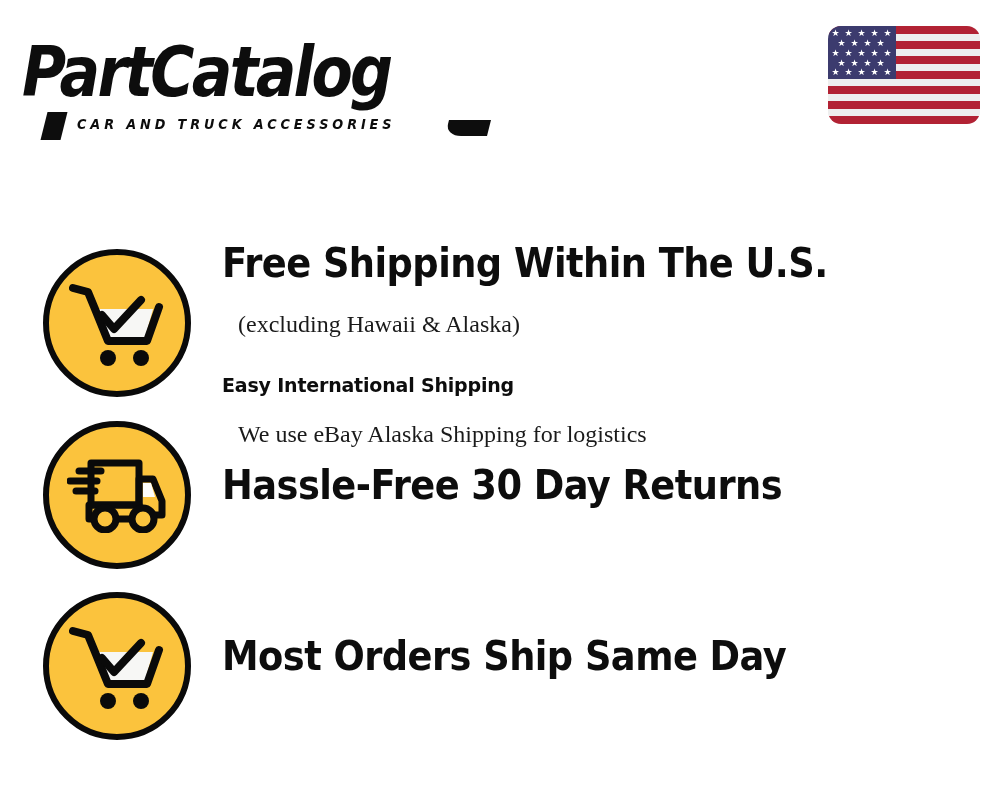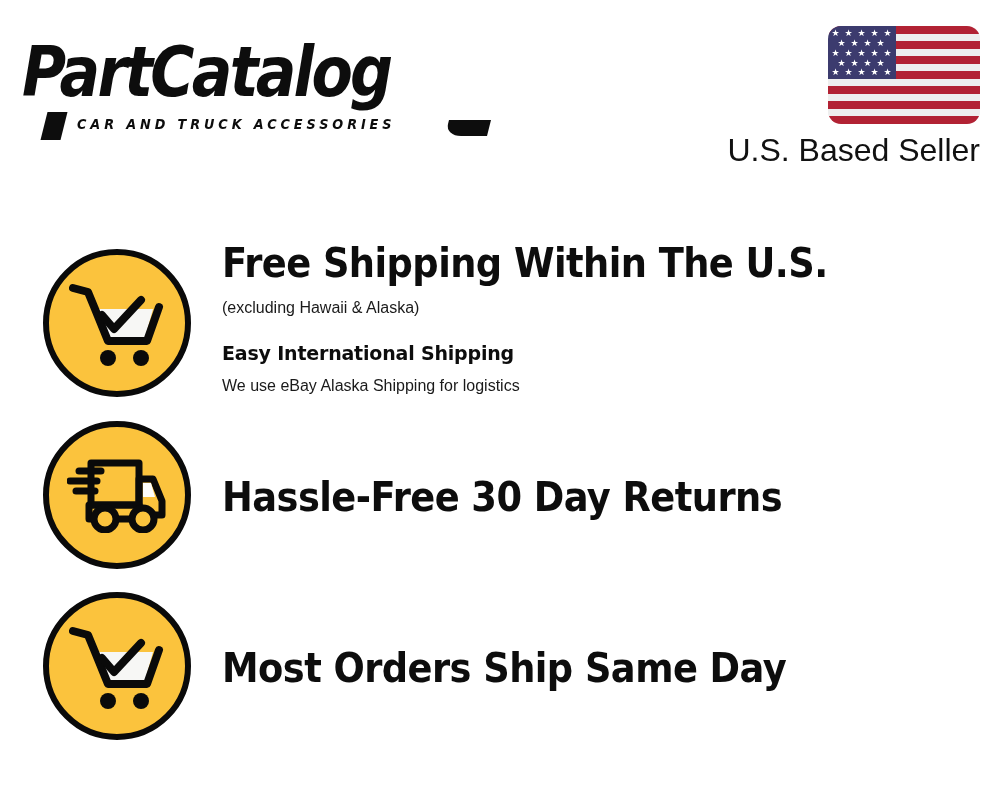--- a/index.html
+++ b/index.html
@@ -206,43 +206,43 @@
     font-weight: bold;
     letter-spacing: -0.6px;
     line-height: 54px;
     color: #0d0d0d;
     white-space: nowrap;
     transform: scaleX(0.92);
     transform-origin: left center;
     margin: 0;
   }
   .subline {
-    font-family: Liberation Sans, sans-serif;
-    font-size: 16px;
+    font-family: Liberation Serif, serif;
+    font-size: 24px;
     font-weight: 400;
     line-height: 32px;
     color: #1a1a1a;
     white-space: nowrap;
-    margin: 0;
+    margin: 16px;
   }
   .subline-bold {
     font-family: "DejaVu Sans", sans-serif;
     font-size: 20px;
     font-weight: bold;
     letter-spacing: -0.2px;
     line-height: 30px;
     color: #0d0d0d;
     white-space: nowrap;
     margin: 0;
     transform: scaleX(0.95);
     transform-origin: left center;
   }
   .feature-2 .feature-text,
   .feature-3 .feature-text {
-    top: 68px;
+    top: 56px;
   }
   .feature-1 .headline { padding-top: 6px; }
   .feature-1 .subline  { padding-top: 2px; }
   .feature-1 .subline-bold { padding-top: 14px; }
 </style>
 </head>
 <body>
 
 <div class="banner">
 
@@ -282,21 +282,20 @@
           <span class="star" style="left:35px;top:33px;">★</span>
           <span class="star" style="left:48px;top:33px;">★</span>
 
           <span class="star" style="left:3px;top:42px;">★</span>
           <span class="star" style="left:16px;top:42px;">★</span>
           <span class="star" style="left:29px;top:42px;">★</span>
           <span class="star" style="left:42px;top:42px;">★</span>
           <span class="star" style="left:55px;top:42px;">★</span>
         </div>
       </div>
-      <div class="seller-label">U.S. Based Seller</div>
     </div>
   </div>
 
   <div class="features">
 
     <div class="feature feature-1">
       <div class="badge">
         <svg width="96" height="88" viewBox="0 0 96 88" fill="none" xmlns="http://www.w3.org/2000/svg" aria-hidden="true">
 
           <path d="M30 30 L84 30 L75 62 L39 62 Z" fill="#f7f7f5"></path>

